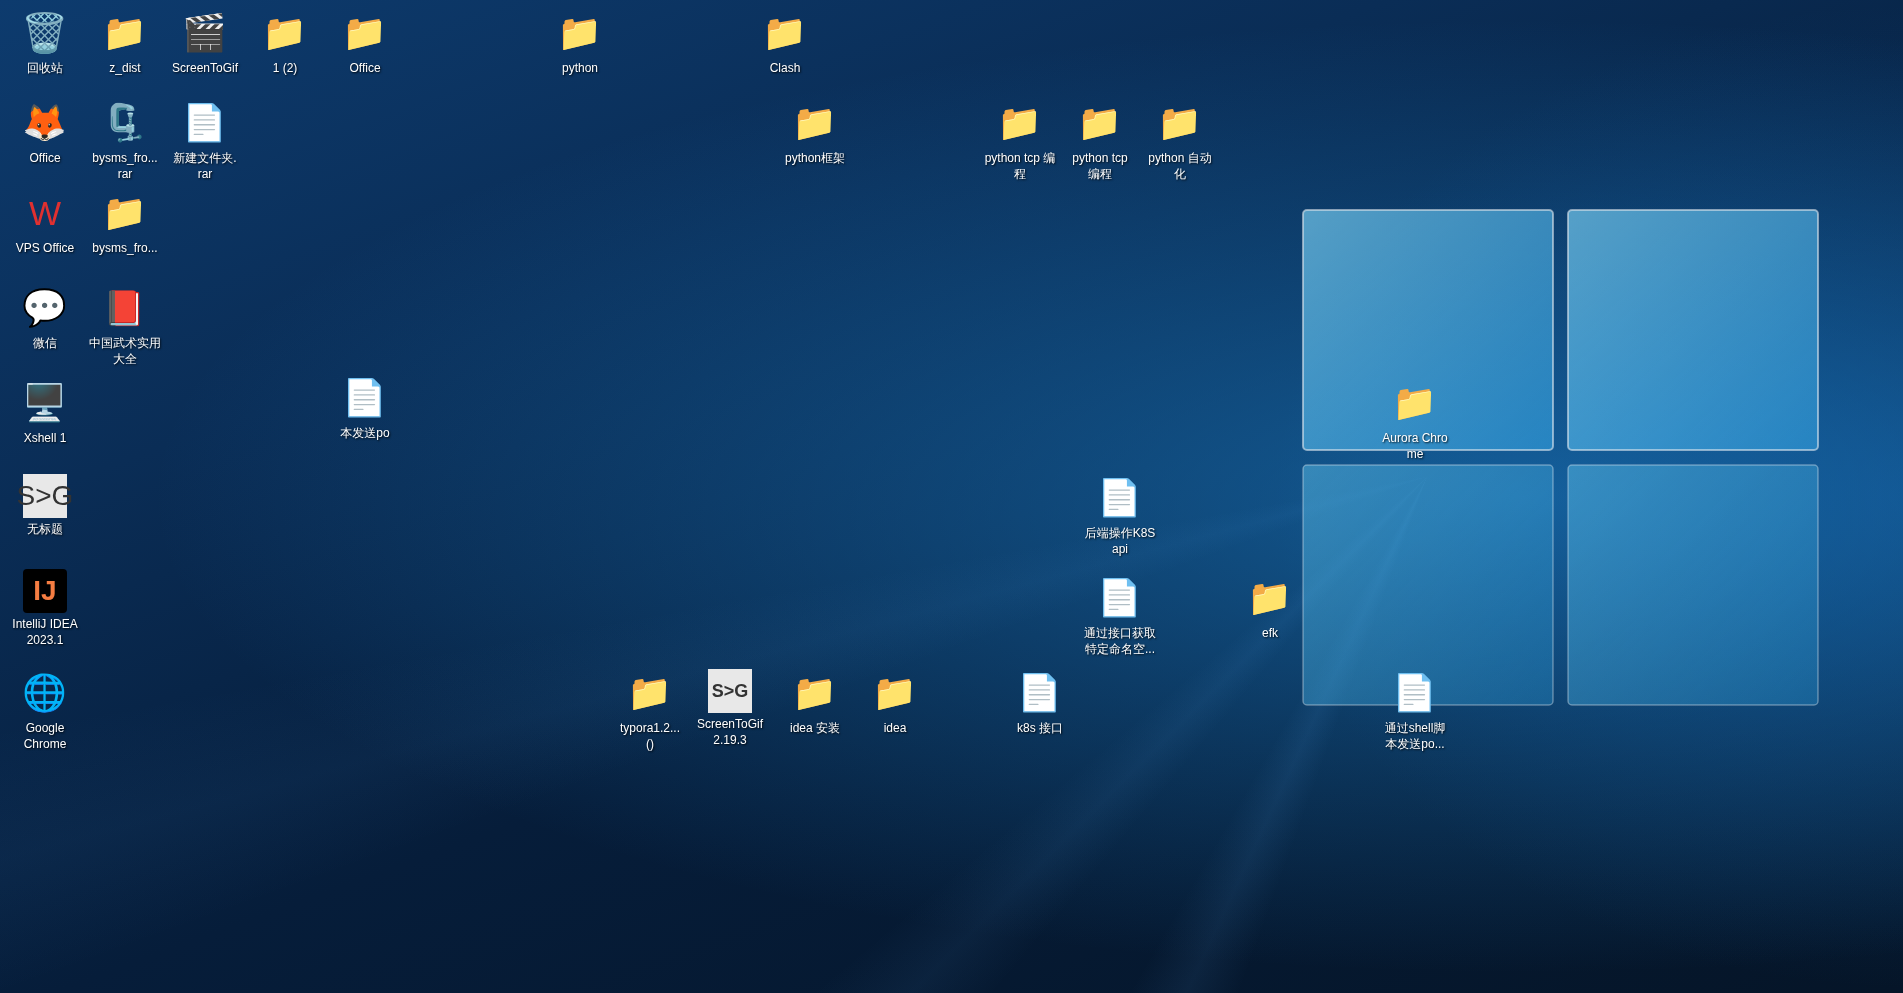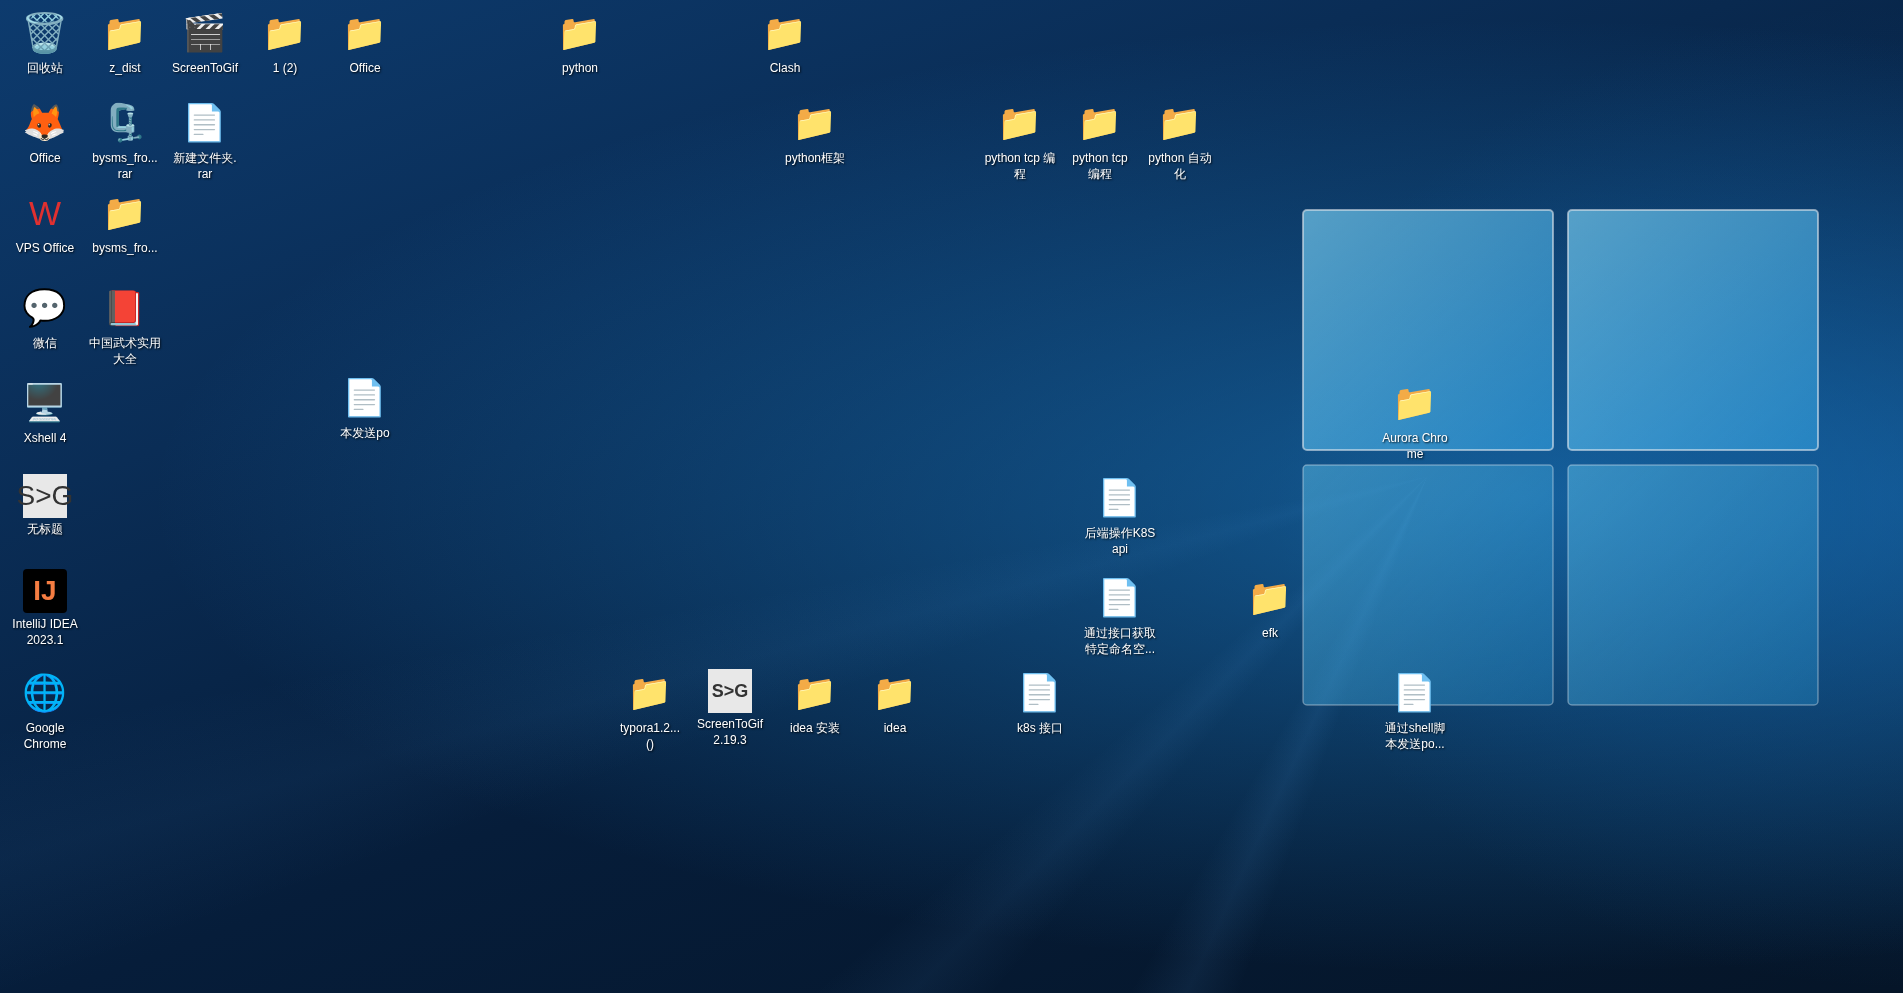--- a/index.html
+++ b/index.html
@@ -226,21 +226,21 @@
       <div class="icon-label">微信</div>
     </div>
 
     <div class="icon" style="left:85px; top:280px;">
       <div class="icon-img" style="font-size:34px; color:#e03030;">📕</div>
       <div class="icon-label">中国武术实用<br>大全</div>
     </div>
 
     <div class="icon" style="left:5px; top:375px;">
       <div class="icon-img">🖥️</div>
-      <div class="icon-label">Xshell 4</div>
+      <div class="icon-label">Xshell 1</div>
     </div>
 
     <div class="icon" style="left:325px; top:370px;">
       <div class="icon-img">📄</div>
       <div class="icon-label">本发送po</div>
     </div>
 
     <div class="icon" style="left:1375px; top:375px;">
       <div class="icon-img folder">📁</div>
       <div class="icon-label">Aurora

